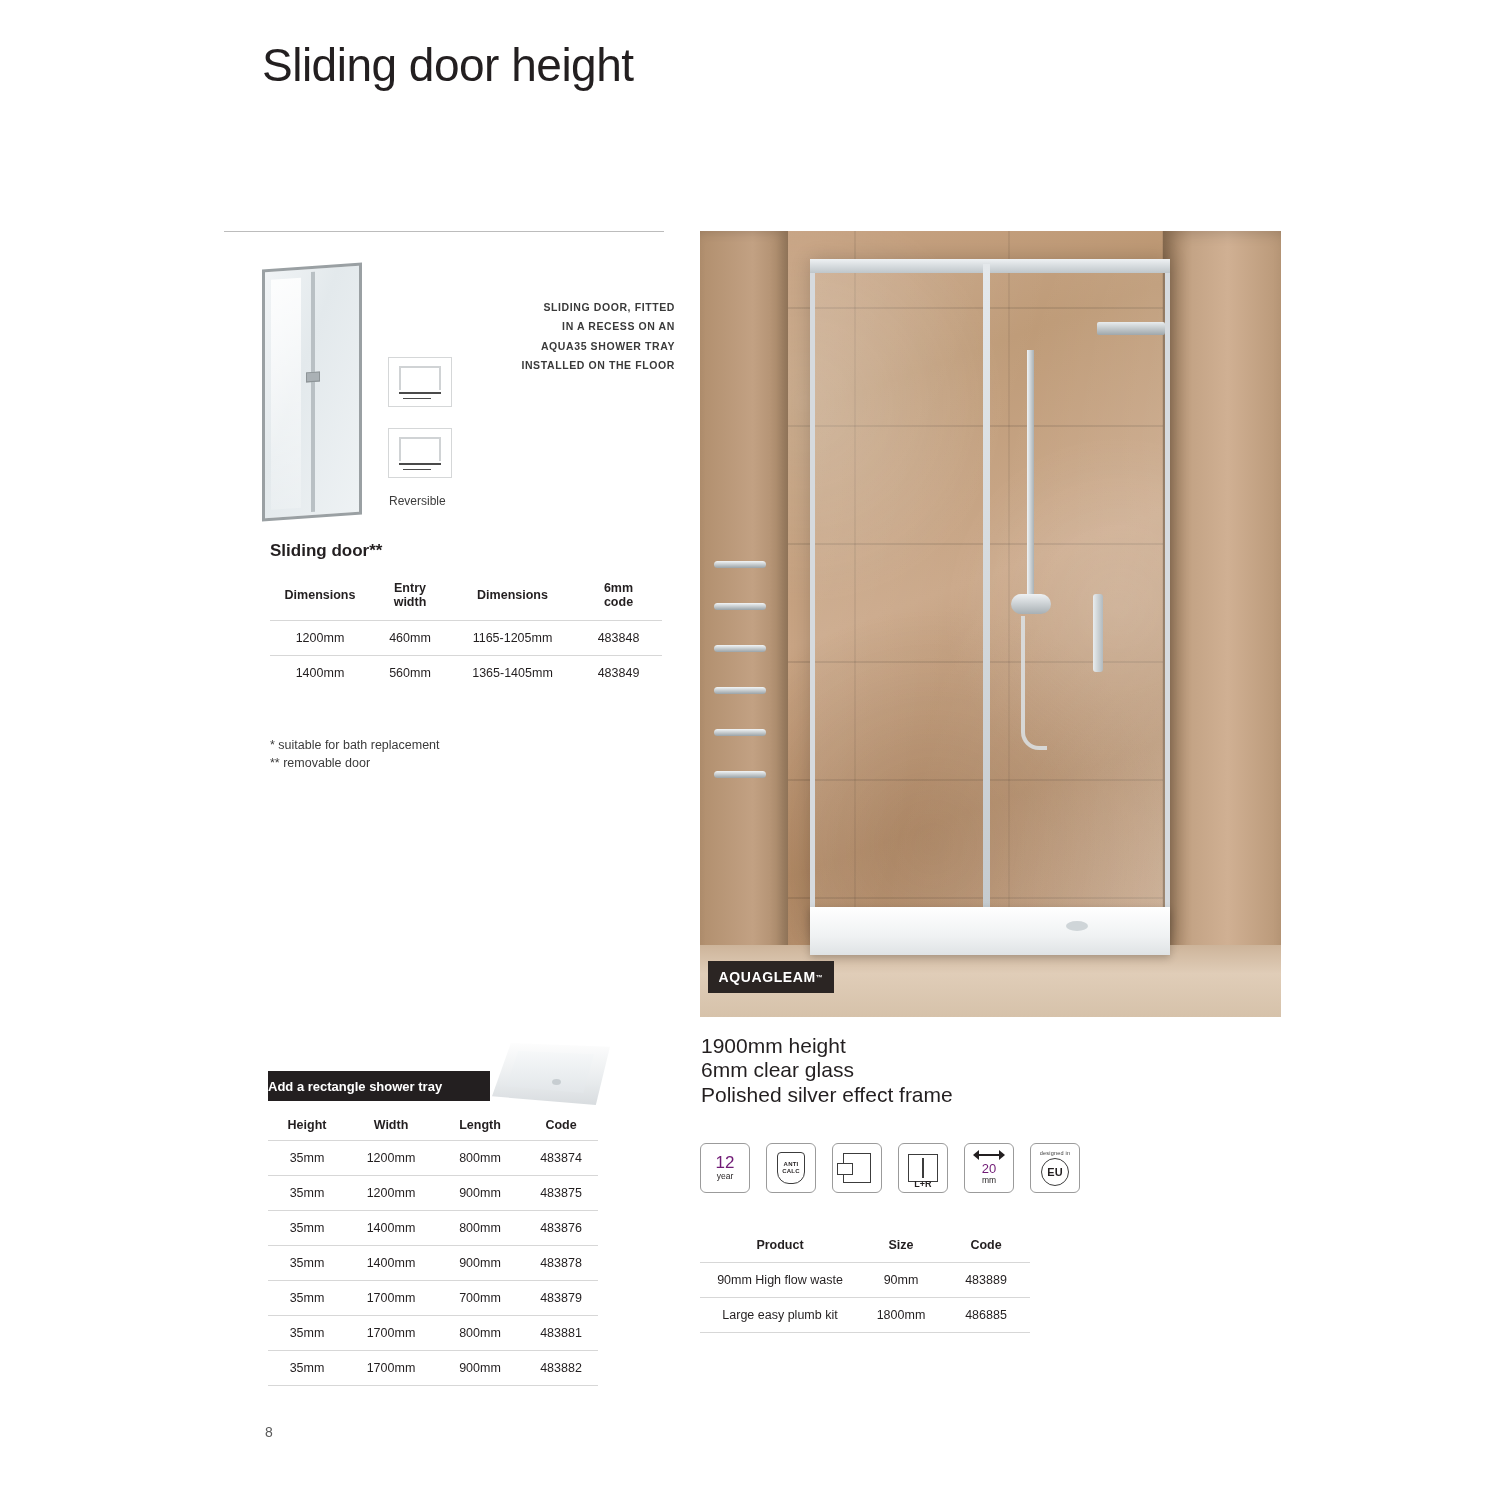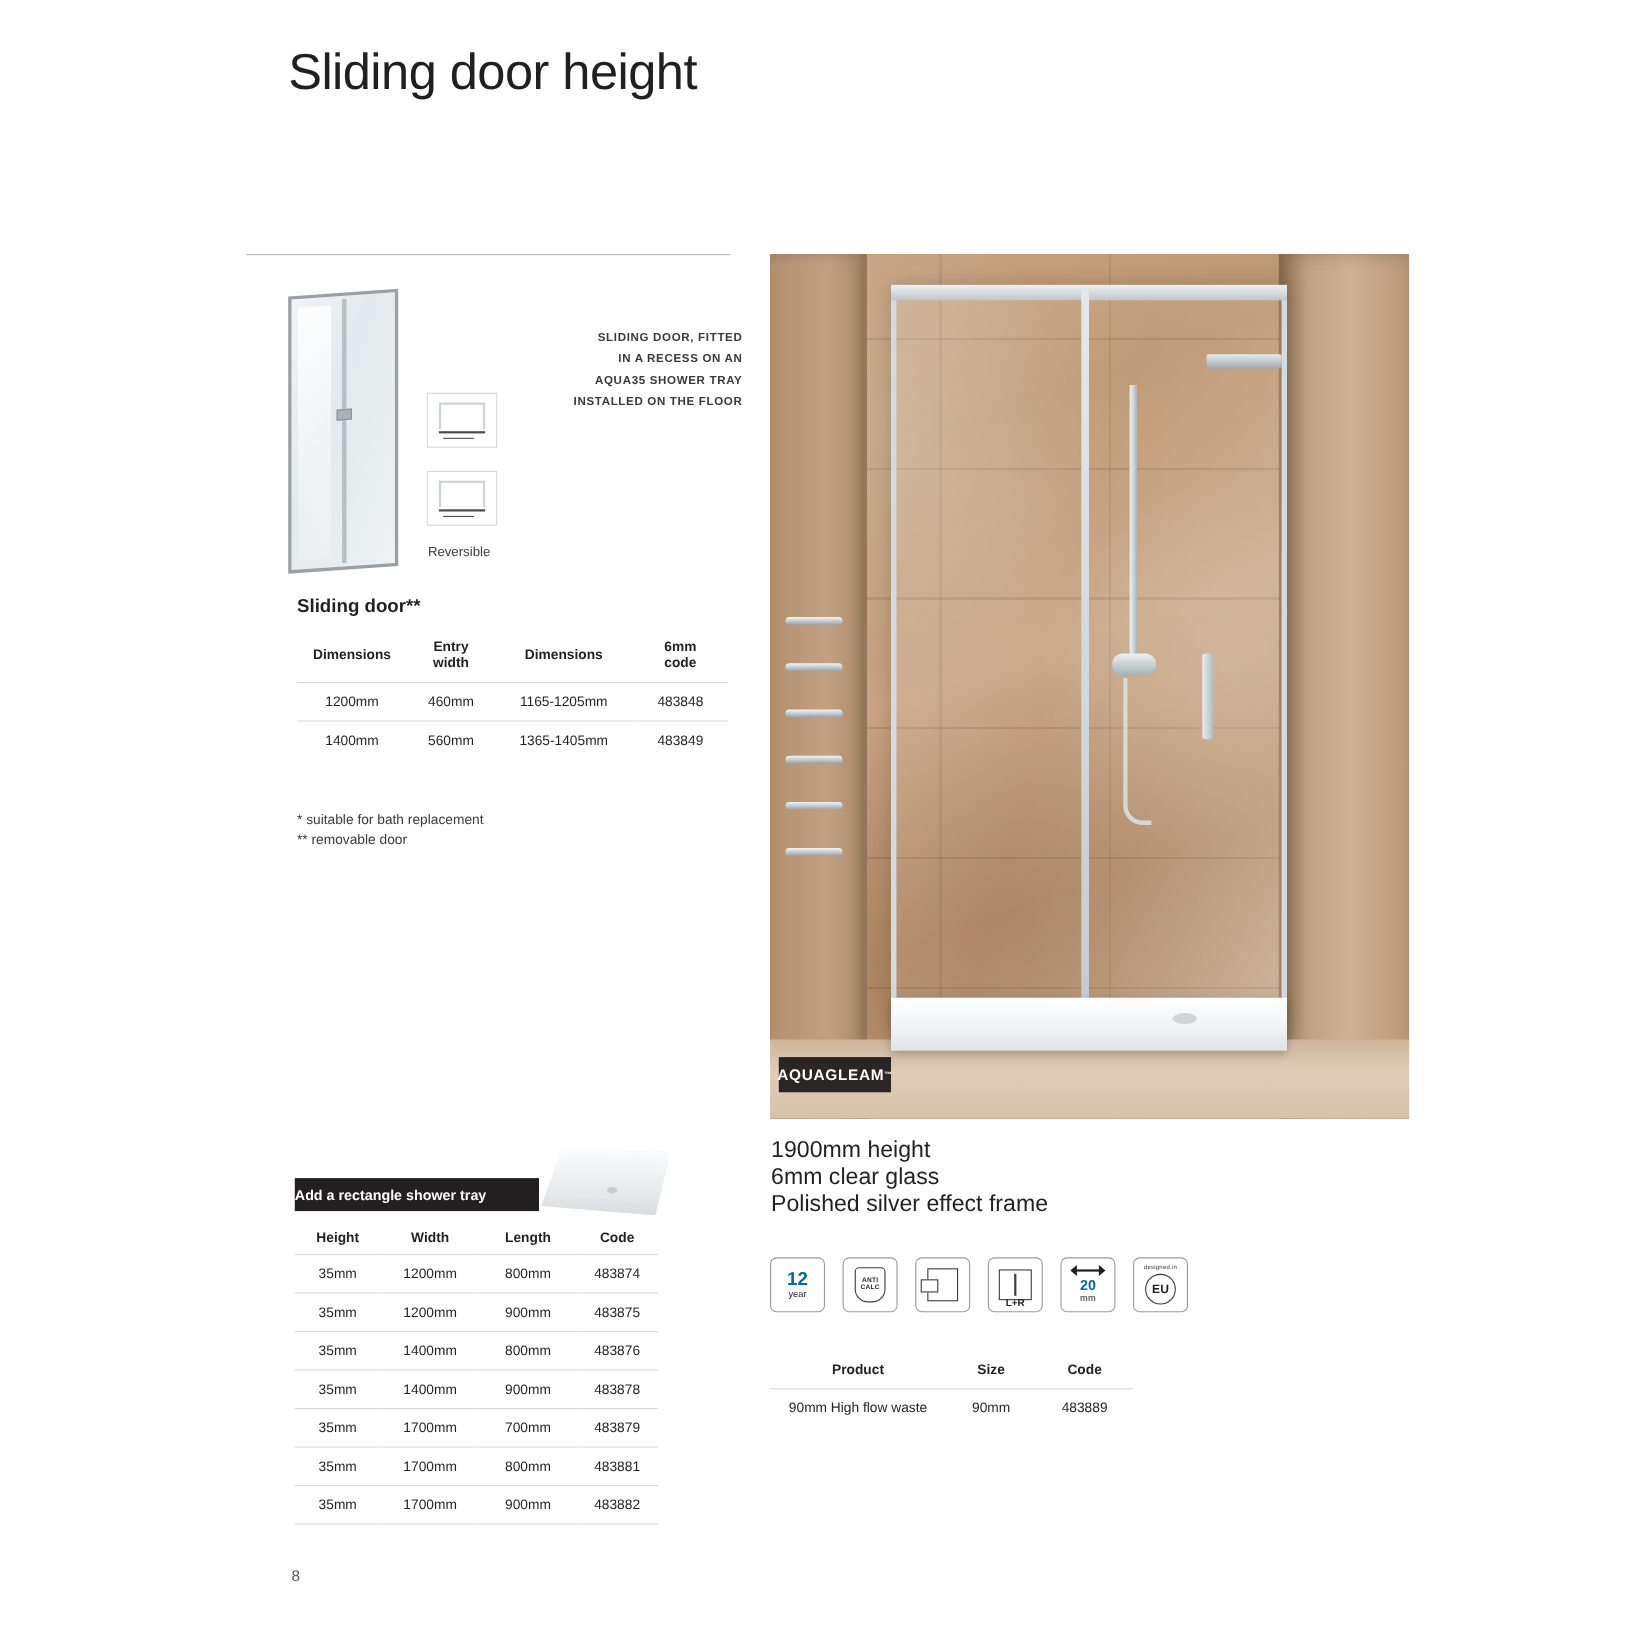--- a/index.html
+++ b/index.html
@@ -386,21 +386,21 @@
     top: 14px;
     width: 22px;
     height: 10px;
     border-radius: 50%;
     background: #cfd5d8;
   }
   .brand-badge {
     position: absolute;
     left: 8px;
     bottom: 24px;
-    width: 102px;
+    width: 126px;
     height: 32px;
     background: #2b2523;
     color: #ffffff;
     display: flex;
     align-items: center;
     justify-content: center;
     font-size: 14px;
     font-weight: bold;
     letter-spacing: 0.6px;
   }
@@ -436,23 +436,23 @@
     position: relative;
     background: #ffffff;
     display: flex;
     align-items: center;
     justify-content: center;
     flex-direction: column;
     box-sizing: border-box;
   }
   .icon-badge .big {
     font-size: 17px;
-    font-weight: bold;
+    font-weight: normal;
     line-height: 1;
-    color: #0369a1;
+    color: #701a75;
   }
   .icon-badge .small {
     font-size: 8.5px;
     line-height: 1.2;
     color: #231f20;
   }
   .shield {
     width: 26px;
     height: 30px;
     border: 1.6px solid #3c3c3c;
@@ -733,20 +733,25 @@
       <th>Size</th>
       <th>Code</th>
     </tr>
   </thead>
   <tbody>
     <tr>
       <td class="product-name">90mm High flow waste</td>
       <td>90mm</td>
       <td>483889</td>
     </tr>
+    <tr class="last">
+      <td class="product-name">Large easy plumb kit</td>
+      <td>1800mm</td>
+      <td>486885</td>
+    </tr>
   </tbody>
 </table>
 
 <div class="tray-banner">Add a rectangle shower tray</div>
 
 <div class="tray-image">
   <div class="tray-shape"></div>
   <div class="tray-inner"></div>
   <div class="tray-waste"></div>
 </div>

